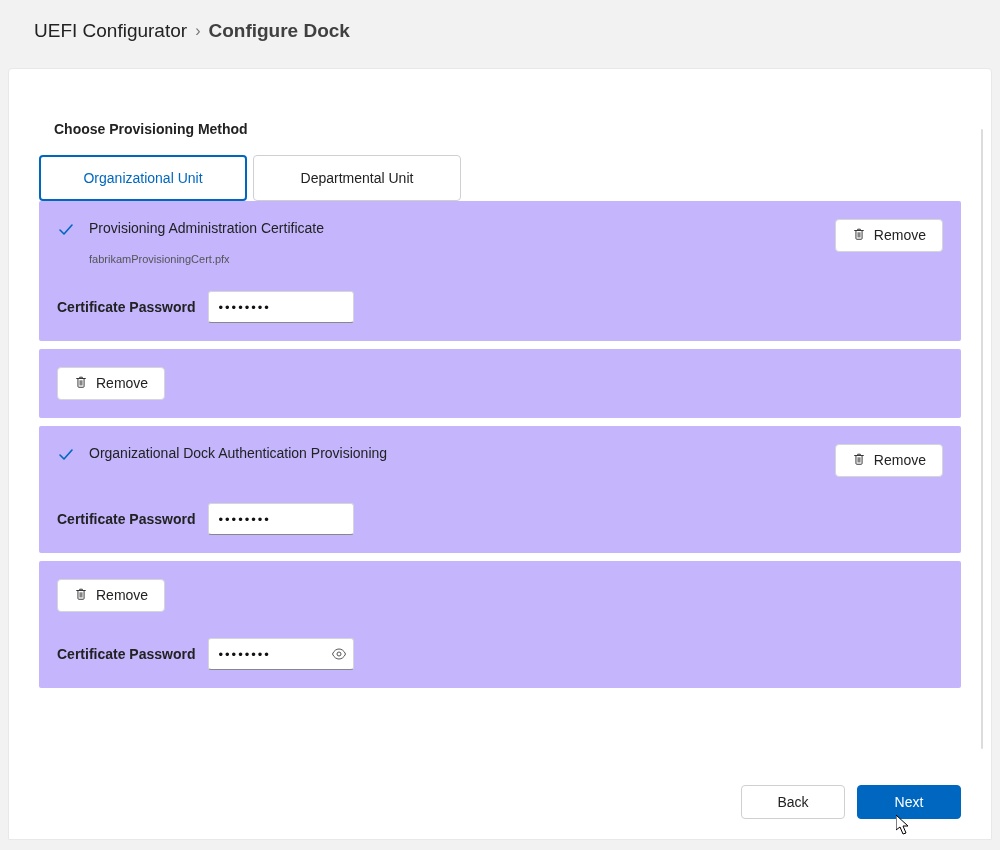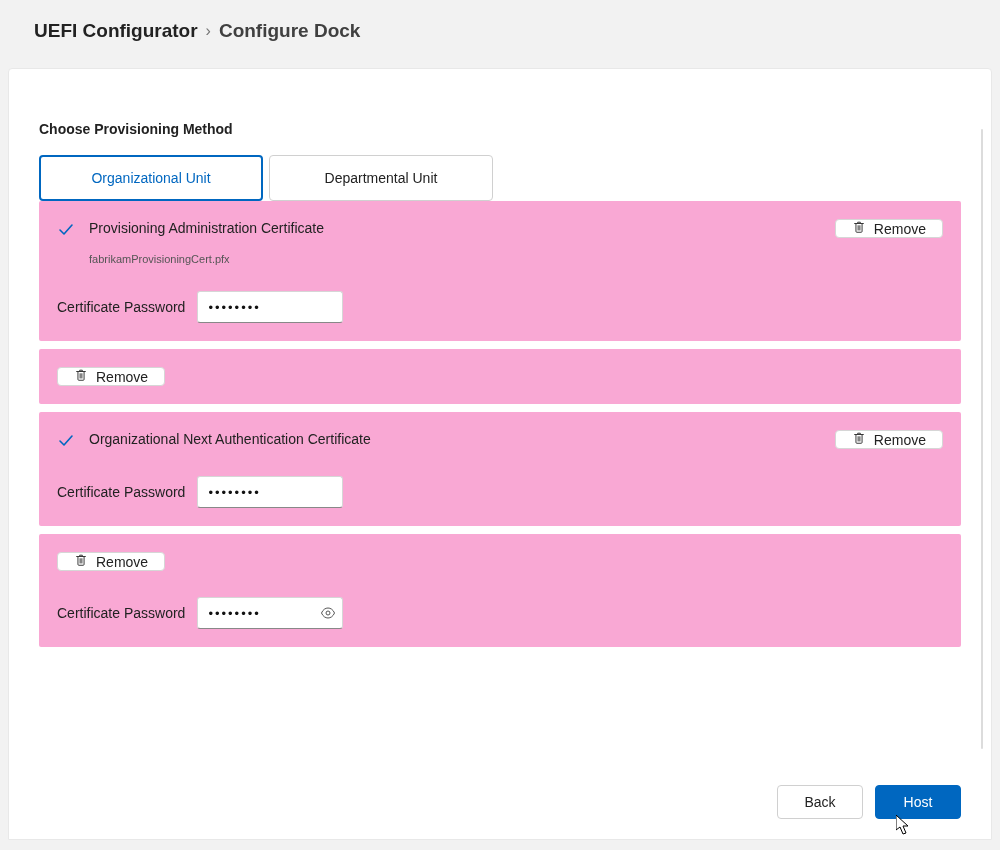--- a/index.html
+++ b/index.html
@@ -16,65 +16,66 @@
       position: relative;
     }
     .header {
       padding: 20px 34px 26px;
       font-size: 19px;
       color: #333;
       display: flex;
       align-items: center;
       gap: 6px;
     }
-    .header .bc-parent { font-weight: 700; color: #222; }
+    .header .bc-parent { font-weight: 400; color: #222; }
     .header .bc-sep { color: #777; font-size: 16px; padding: 0 2px; }
     .header .bc-current { font-weight: 700; color: #404040; }
 
     .panel {
       background: #fff;
       margin: 0 8px 0 8px;
       border: 1px solid #e8e8e8;
       border-top-left-radius: 4px;
       border-top-right-radius: 4px;
       padding: 52px 30px 20px 30px;
       position: relative;
       height: 772px;
     }
 
     .section-title {
       font-size: 14px;
       font-weight: 600;
       color: #222;
       margin-bottom: 18px;
+      margin-left: 15px;
     }
     .section-title.second { margin-top: 60px; }
 
     .seg-group { display: flex; gap: 6px; }
     .seg-btn {
-      width: 224px;
+      width: 208px;
       height: 46px;
       border: 1px solid #d0d0d0;
       border-radius: 4px;
       background: #fff;
       font-size: 14px;
       color: #222;
       display: flex;
       align-items: center;
       justify-content: center;
       cursor: pointer;
     }
     .seg-btn.selected {
       border: 2px solid #0067c0;
       color: #0067c0;
       font-weight: 400;
     }
 
     .card {
-      background: #f9a8d4;
+      background: #c4b5fd;
       border-radius: 2px;
       padding: 18px 18px 18px 18px;
       margin-bottom: 8px;
     }
     .card-top {
       display: flex;
       align-items: flex-start;
       justify-content: space-between;
     }
     .card-left {
@@ -95,39 +96,40 @@
       color: #222;
       line-height: 1.3;
     }
     .cert-file {
       font-size: 11px;
       color: #555;
       margin-top: 16px;
     }
     .remove-btn {
       display: flex;
-      align-items: flex-end;
+      align-items: flex-start;
       gap: 8px;
       background: #fff;
       border: 1px solid #d6d6d6;
       border-radius: 4px;
-      padding: 0 16px;
+      padding: 7px 16px;
       font-size: 14px;
       color: #222;
       cursor: pointer;
     }
     .pwd-row {
       display: flex;
       align-items: center;
       gap: 12px;
       margin-top: 26px;
     }
     .pwd-label {
       font-size: 14px;
       color: #222;
+      font-weight: bold;
     }
     .pwd-wrap {
       position: relative;
       width: 146px;
     }
     .pwd-input {
       width: 100%;
       height: 32px;
       border: 1px solid #d6d6d6;
       border-bottom: 1.5px solid #888;
@@ -152,21 +154,21 @@
     }
 
     .footer {
       position: absolute;
       right: 30px;
       bottom: 20px;
       display: flex;
       gap: 12px;
     }
     .btn {
-      width: 86px;
+      width: 104px;
       height: 34px;
       border-radius: 4px;
       font-size: 14px;
       display: flex;
       align-items: center;
       justify-content: center;
       cursor: pointer;
     }
     .btn-back {
       background: #fff;
@@ -259,21 +261,21 @@
 
   <div class="card">
     <div class="card-top">
       <div class="card-left">
         <span class="check">
           <svg viewBox="0 0 16 16" width="16" height="16">
               <path d="M2 8 L6 12 L14 3" stroke="#0067c0" stroke-width="1.6" fill="none" stroke-linecap="round" stroke-linejoin="round"></path>
             </svg>
         </span>
         <div>
-          <div class="cert-title">Organizational Next Authentication Certificate</div>
+          <div class="cert-title">Organizational Dock Authentication Provisioning</div>
         </div>
       </div>
       <button class="remove-btn">
         <span>
           <svg viewBox="0 0 16 16" width="14" height="14">
               <path d="M3 4 h10 M6.5 4 V2.5 h3 V4 M4.5 4 v9 a1 1 0 0 0 1 1 h5 a1 1 0 0 0 1 -1 V4 M7 6.5 v5 M9 6.5 v5" stroke="#333" stroke-width="1.1" fill="none" stroke-linecap="round"></path>
             </svg>
         </span>
         <span>Remove</span>
       </button>
@@ -306,19 +308,19 @@
               <path d="M1.5 8 C3 4.5 5.5 3 8 3 s5 1.5 6.5 5 C13 11.5 10.5 13 8 13 S3 11.5 1.5 8 Z" stroke="#555" stroke-width="1" fill="none"></path>
               <circle cx="8" cy="8" r="2" stroke="#555" stroke-width="1" fill="none"></circle>
             </svg>
         </span>
       </span>
     </div>
   </div>
 
   <div class="footer">
     <div class="btn btn-back">Back</div>
-    <div class="btn btn-next">Host</div>
+    <div class="btn btn-next">Next</div>
   </div>
 
   <svg class="cursor" style="left:887px; top:746px;" viewBox="0 0 16 22">
     <path d="M0 0 L0 15 L4 12 L7 19 L10 18 L7 11 L12 11 Z" fill="#fff" stroke="#000" stroke-width="1"></path>
   </svg>
 </div>
 
 </body></html>

